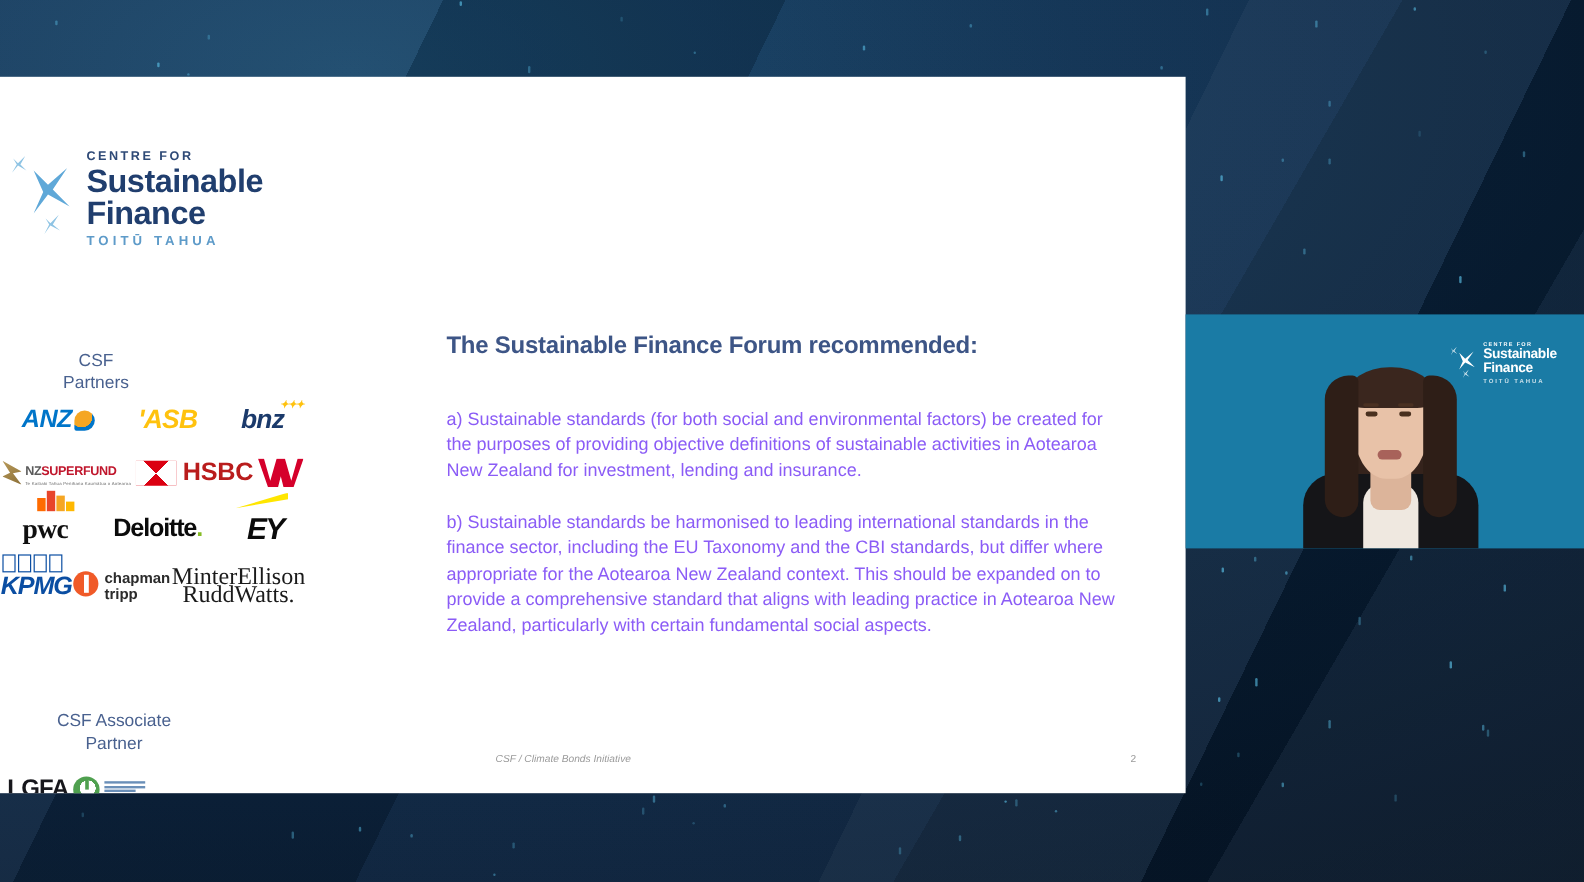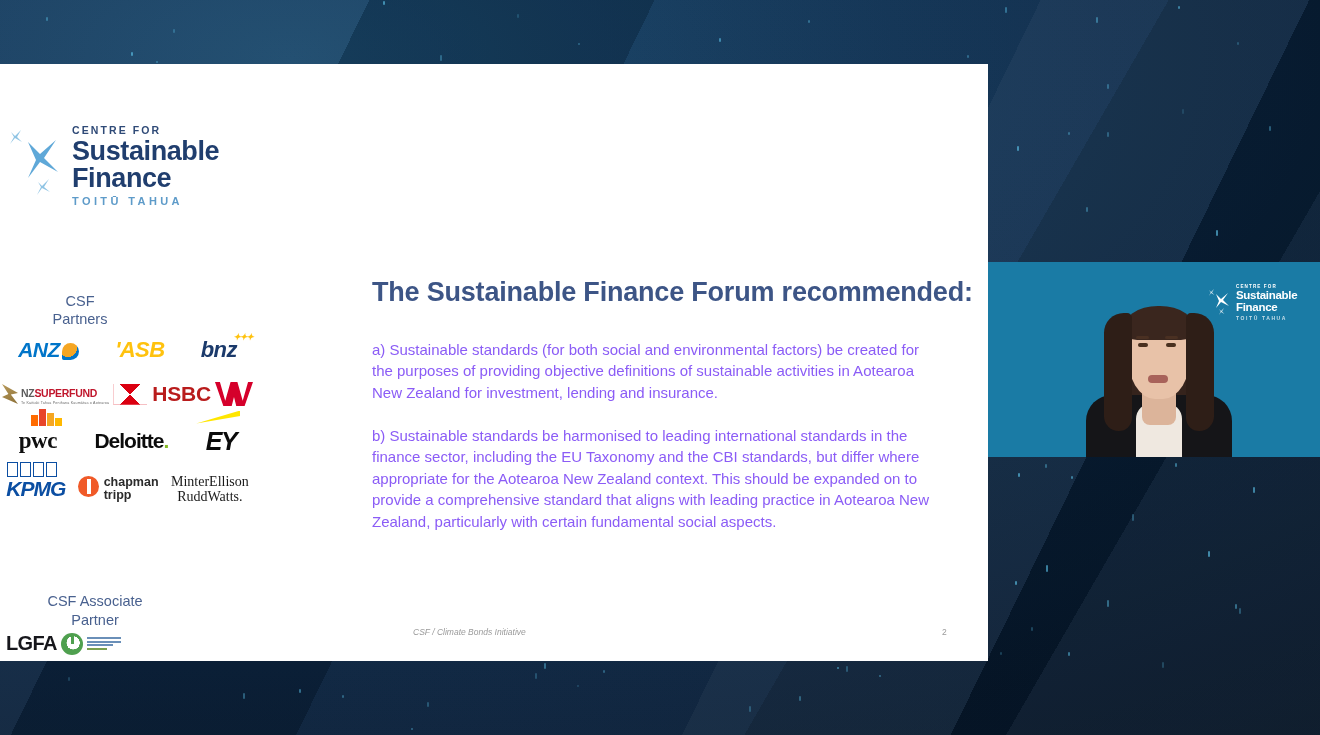--- a/index.html
+++ b/index.html
@@ -116,40 +116,40 @@
              clip-path: polygon(0 100%,100% 0,100% 42%,0 100%); }
   .ey .txt { font-size: 25px; font-weight: 800; font-style: italic; color: #0b0b0b; letter-spacing: -1.5px; }
   .kpmg { position: relative; }
   .kpmg .bars { position: absolute; left: 1px; top: -15px; display: flex; gap: 2px; }
   .kpmg .bars s { display:block; width: 11px; height: 15px; border: 1.4px solid #0b4ea2; text-decoration:none; }
   .kpmg .txt { font-size: 21px; font-weight: 800; font-style: italic; color: #0b4ea2; letter-spacing: -1px; }
   .chapman { display: flex; align-items: flex-start; gap: 5px; }
   .chapman .c { width: 21px; height: 21px; border-radius: 50%; background: #f05a28; position: relative; }
   .chapman .c:after { content:""; position:absolute; left:9px; top:3px; width:4px; height:15px; background:#fff; }
   .chapman .t { font-size: 12.5px; font-weight: 700; color: #2b2b2b; line-height: 13px; }
-  .minter { font-family: "Liberation Serif", serif; font-size: 14px; color: #1a1a1a; line-height: 15px; text-align: center; }
+  .minter { font-family: "Liberation Serif", serif; font-size: 20px; color: #1a1a1a; line-height: 15px; text-align: center; }
 
   
   #associate { position: absolute; left: 0; top: 528px; width: 190px; }
   #associate .cap { text-align: center; color: #49618f; font-size: 14.5px; line-height: 19px; }
-  #associate .lgfa-row { display: flex; align-items: center; gap: 4px; padding-left: 6px; margin-top: 2px; }
+  #associate .lgfa-row { display: flex; align-items: center; gap: 4px; padding-left: 6px; margin-top: 16px; }
   .lgfa-txt { font-size: 20px; font-weight: 700; color: #17171c; letter-spacing: -0.6px; }
   .lgfa-mark { width: 22px; height: 22px; border-radius: 50%;
      background: radial-gradient(circle at 55% 45%, #ffffff 0 38%, #4fa04f 39% 100%);
      position: relative; }
   .lgfa-mark:after { content:""; position:absolute; left:10px; top:2px; width:3px; height:9px; background:#4fa04f; }
   .lgfa-sub { display: flex; flex-direction: column; gap: 1.5px; }
   .lgfa-sub s { display:block; width: 34px; height: 2px; background: #6a8fb8; text-decoration: none; }
   .lgfa-sub s:nth-child(3) { width: 26px; }
   .lgfa-sub s:nth-child(4) { width: 20px; background: #7aa04f; }
 
   
   #slide-heading {
     position: absolute; left: 372px; top: 213px;
-    font-size: 27px; font-weight: 700; color: #3d5586;
+    font-size: 20px; font-weight: 700; color: #3d5586;
     letter-spacing: -0.2px;
   }
   .slide-para {
     position: absolute; left: 372px; width: 560px;
     font-size: 15px; line-height: 21.4px; color: #8b5cf6;
   }
   #para-a { top: 275px; }
   #para-b { top: 361px; }
 
   

